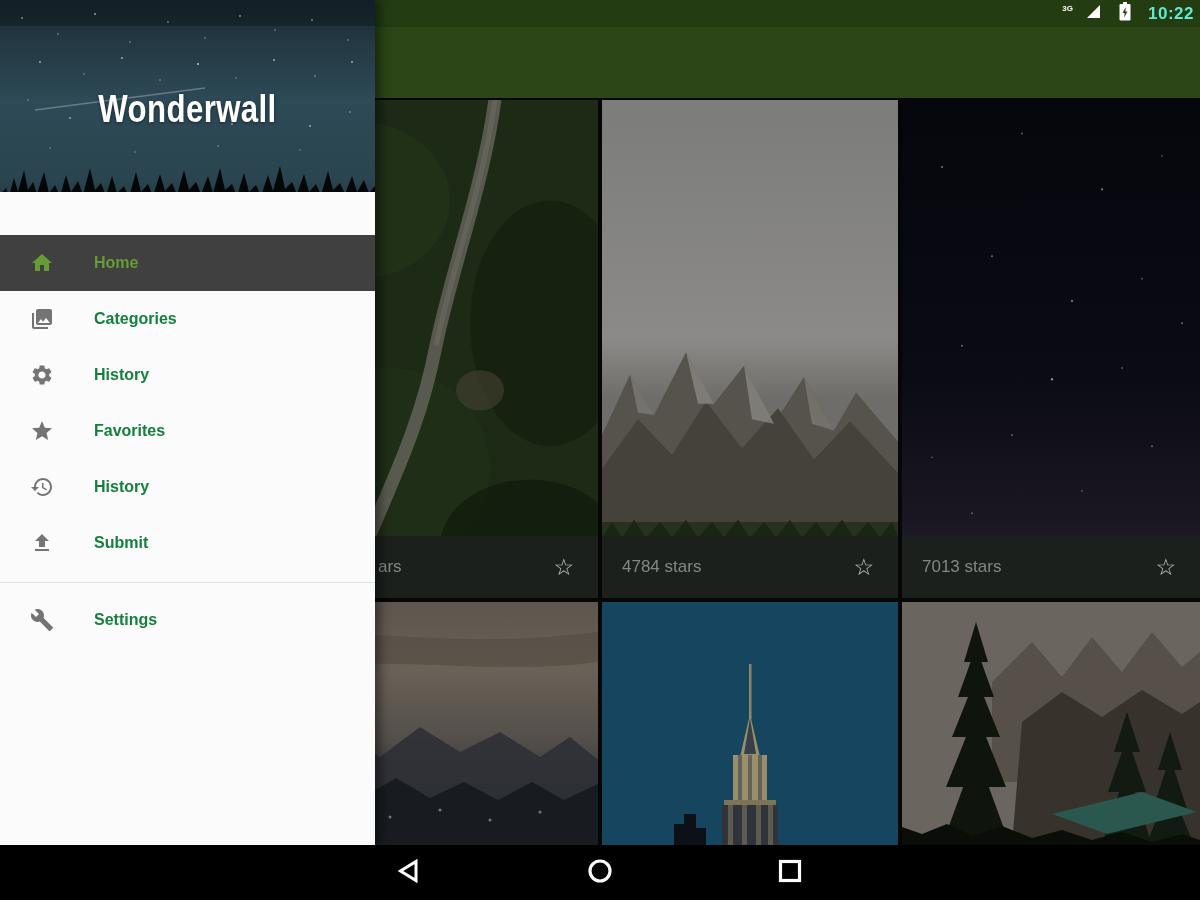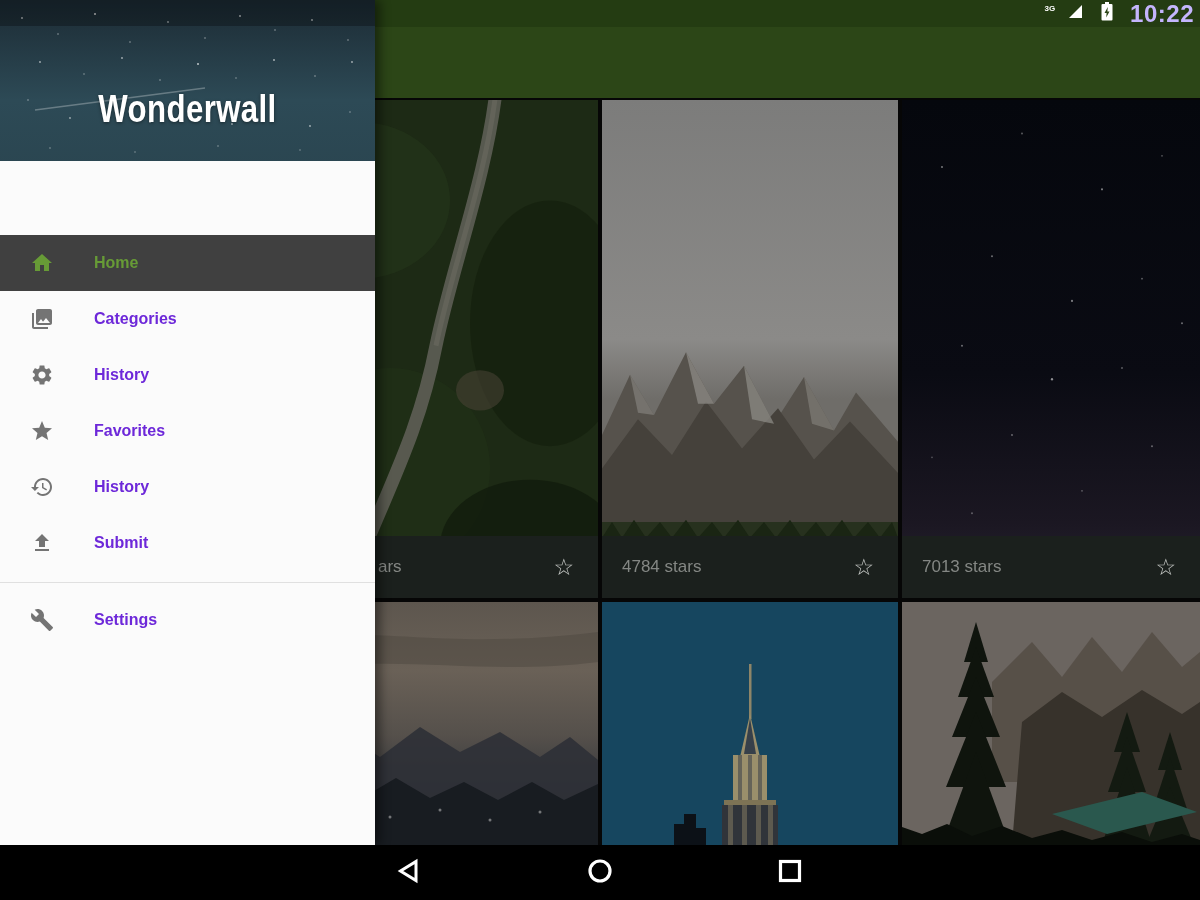--- a/index.html
+++ b/index.html
@@ -4,21 +4,21 @@
 <style>
   * { margin:0; padding:0; box-sizing:border-box; }
   html,body { width:1200px; height:900px; overflow:hidden; background:#000;
               font-family:"Liberation Sans", sans-serif; }
   .stage { position:relative; width:1200px; height:900px; background:#060606; }
 
   
   .statusbar { position:absolute; left:0; top:0; width:1200px; height:27px; background:#243c12; z-index:2; }
   .statusbar-right { position:absolute; right:6px; top:0; height:27px; display:flex; align-items:center; gap:17px; }
   .net-label { color:#fff; font-size:8px; font-weight:700; position:relative; top:-5px; margin-right:-5px; }
-  .clock { color:#c4b5fd; font-size:24px; font-weight:700; letter-spacing:0.5px; }
+  .clock { color:#5eead4; font-size:17px; font-weight:700; letter-spacing:0.5px; }
   .appbar { position:absolute; left:0; top:27px; width:1200px; height:71px; background:#2c4617; z-index:1; }
 
   .grid { position:absolute; inset:0; z-index:1; }
   .tile { position:absolute; overflow:hidden; }
   .tile svg.art { position:absolute; inset:0; width:100%; height:100%; display:block; }
   .caption { position:absolute; left:0; right:0; bottom:0; height:62px; background:#1b201d;
              display:flex; align-items:center; }
   .caption .cap-text { color:#848784; font-size:17px; padding-left:20px; white-space:nowrap; }
   .caption.clip .cap-text { padding-left:78px; }
   .cap-star { margin-left:auto; padding-right:24px; color:#c3c6c3; font-size:23px; line-height:1; cursor:default; }
@@ -27,29 +27,29 @@
   .t-lake    { background:linear-gradient(#7c7c7b 0%, #8b8a88 48%, #6f6d69 60%);padding-left:12px; }
   .t-night   { background:linear-gradient(#05070d 0%, #0a0b13 55%, #1b1722 85%, #282433 100%);
                background-color:#070910; }
   .t-mist    { background:linear-gradient(#5d564e 0%, #6a6157 28%, #55504b 55%, #303339 82%, #1e2126 100%); }
   .t-esb     { background:#16465f; }
   .t-cabin   { background:#6b6560; }
 
   
   .drawer { position:absolute; left:0; top:0; width:375px; height:845px; background:#fbfbfb;
             z-index:10; box-shadow:5px 0 10px rgba(0,0,0,0.45); }
-  .drawer-header { position:relative; width:375px; height:161px; overflow:hidden; }
+  .drawer-header { position:relative; width:375px; height:192px; overflow:hidden; }
   .drawer-header svg { position:absolute; inset:0; display:block; }
   .drawer-title { position:absolute; left:0; right:0; top:88px; text-align:center; color:#fff;
                   font-size:38px; font-weight:700; transform:scaleX(0.82);
                   text-shadow:0 1px 4px rgba(0,0,0,0.45); letter-spacing:0.5px; }
   .menu { position:absolute; top:235px; left:0; width:375px; }
   .menu-item { height:56px; display:flex; align-items:center; cursor:pointer; }
   .menu-item .mi-icon { width:24px; height:24px; margin-left:30px; flex:0 0 24px; }
-  .menu-item .mi-label { margin-left:40px; font-size:16px; font-weight:700; color:#6d28d9; }
+  .menu-item .mi-label { margin-left:40px; font-size:16px; font-weight:700; color:#15803d; }
   .menu-item.active { background:#404040; }
   .menu-item.active .mi-label { color:#679b36; }
   .mi-icon svg { width:24px; height:24px; display:block; }
   .divider { height:1px; background:#e0e0e0; margin:11px 0 9px 0; }
 
   
   .navbar { position:absolute; left:0; bottom:0; width:1200px; height:55px; background:#000; z-index:20; }
   .nav-ico { position:absolute; top:50%; transform:translate(-50%,-50%); cursor:pointer; }
   .nav-back { left:410px; } .nav-home { left:600px; } .nav-recents { left:790px; }
 </style>

